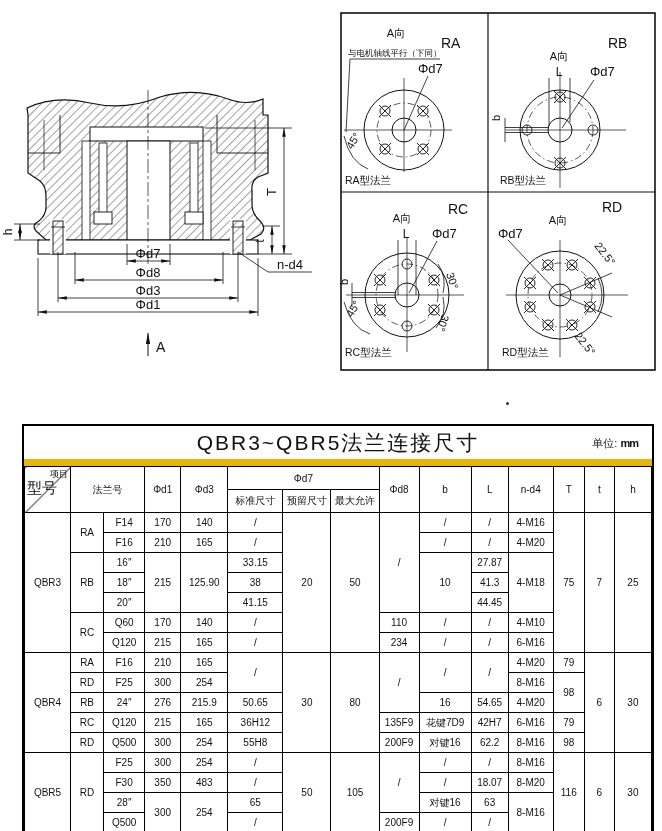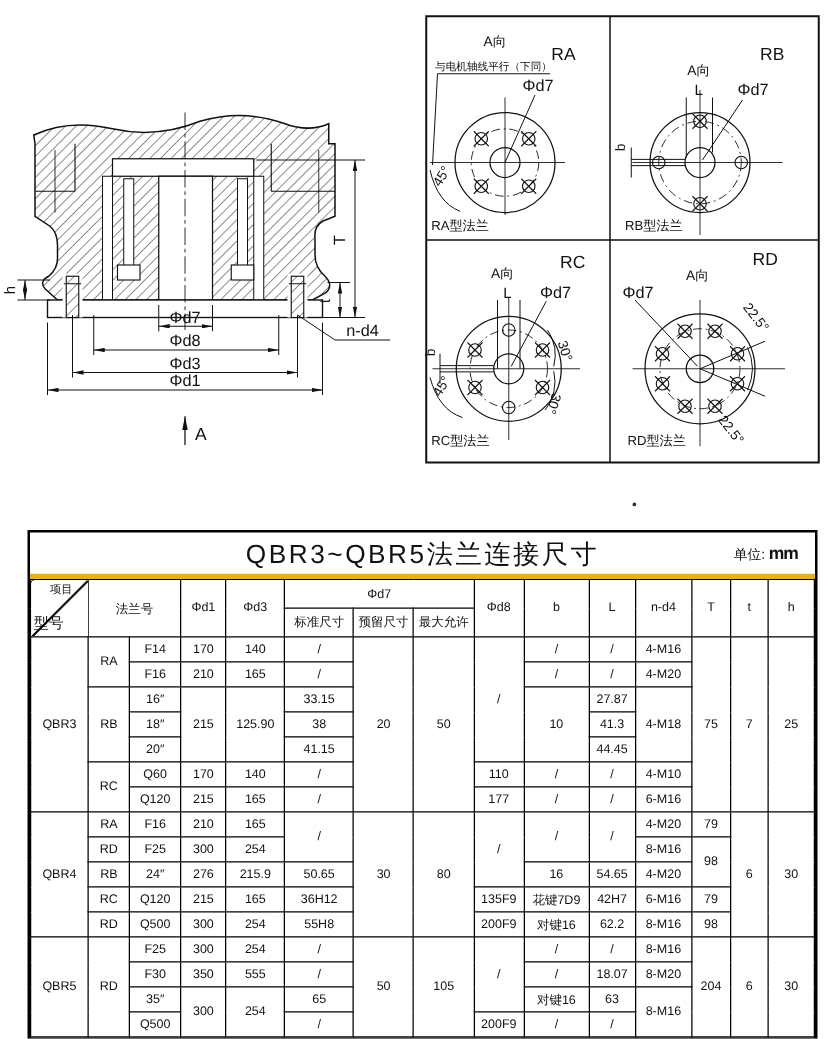--- a/index.html
+++ b/index.html
@@ -2,35 +2,35 @@
 <html><head>
 <meta charset="utf-8">
 <style>
   html,body{margin:0;padding:0;background:#fff;}
   #page{position:relative;width:662px;height:831px;background:#ffffff;overflow:hidden;
         font-family:"Liberation Sans","DejaVu Sans",sans-serif;color:#111;}
   svg{position:absolute;}
   svg text{fill:#111;font-family:"Liberation Sans","DejaVu Sans",sans-serif;}
   
   .sheet{position:absolute;left:22px;top:424px;width:628px;border:2px solid #000;background:#fff;}
-  .tbl-title{position:relative;height:33px;border-bottom:4px solid #eab308;
+  .tbl-title{position:relative;height:33px;border-bottom:7px solid #eab308;
              display:flex;align-items:center;justify-content:center;
              font-size:21px;letter-spacing:2px;}
   .unit{position:absolute;right:14px;top:50%;transform:translateY(-50%);
         font-size:11px;letter-spacing:0;}
-  .unit b{font-size:14px;letter-spacing:-1px;}
+  .unit b{font-size:11px;letter-spacing:-1px;}
   table{border-collapse:collapse;width:100%;table-layout:fixed;font-size:10px;}
   th,td{border:1px solid #000;text-align:center;vertical-align:middle;
         padding:0 1px;font-weight:normal;overflow:hidden;white-space:nowrap;}
   thead th{height:22px;font-size:10px;}
   tbody td{height:19px;}
   .corner{position:relative;
     background:linear-gradient(to bottom right,#fff calc(50% - 0.6px),#000 calc(50% - 0.6px),#000 calc(50% + 0.6px),#fff calc(50% + 0.6px));}
-  .corner .c-top{position:absolute;top:1px;right:12px;font-size:9px;}
-  .corner .c-bot{position:absolute;bottom:2px;left:2px;font-size:12px;}
+  .corner .c-top{position:absolute;top:1px;right:2px;font-size:9px;}
+  .corner .c-bot{position:absolute;bottom:14px;left:2px;font-size:15px;}
   .dot{position:absolute;left:506px;top:402px;width:3px;height:3px;background:#333;border-radius:50%;}
 </style>
 </head>
 <body>
 
 <div id="page">
 
   <svg style="left:0;top:0" width="340" height="375" viewBox="0 0 340 375">
     <defs>
       <pattern id="hat" width="6" height="6" patternUnits="userSpaceOnUse" patternTransform="rotate(45)">
@@ -390,21 +390,21 @@
           <td>110</td>
           <td>/</td>
           <td>/</td>
           <td>4-M10</td>
         </tr>
         <tr>
           <td>Q120</td>
           <td>215</td>
           <td>165</td>
           <td>/</td>
-          <td>177</td>
+          <td>234</td>
           <td>/</td>
           <td>/</td>
           <td>6-M16</td>
         </tr>
         <tr>
           <td rowspan="5">QBR4</td>
           <td>RA</td>
           <td>F16</td>
           <td>210</td>
           <td>165</td>
@@ -467,35 +467,35 @@
           <td>F25</td>
           <td>300</td>
           <td>254</td>
           <td>/</td>
           <td rowspan="4">50</td>
           <td rowspan="4">105</td>
           <td rowspan="3">/</td>
           <td>/</td>
           <td>/</td>
           <td>8-M16</td>
-          <td rowspan="4">204</td>
+          <td rowspan="4">116</td>
           <td rowspan="4">6</td>
           <td rowspan="4">30</td>
         </tr>
         <tr>
           <td>F30</td>
           <td>350</td>
-          <td>555</td>
+          <td>483</td>
           <td>/</td>
           <td>/</td>
           <td>18.07</td>
           <td>8-M20</td>
         </tr>
         <tr>
-          <td>35″</td>
+          <td>28″</td>
           <td rowspan="2">300</td>
           <td rowspan="2">254</td>
           <td>65</td>
           <td>对键16</td>
           <td>63</td>
           <td rowspan="2">8-M16</td>
         </tr>
         <tr>
           <td>Q500</td>
           <td>/</td>

